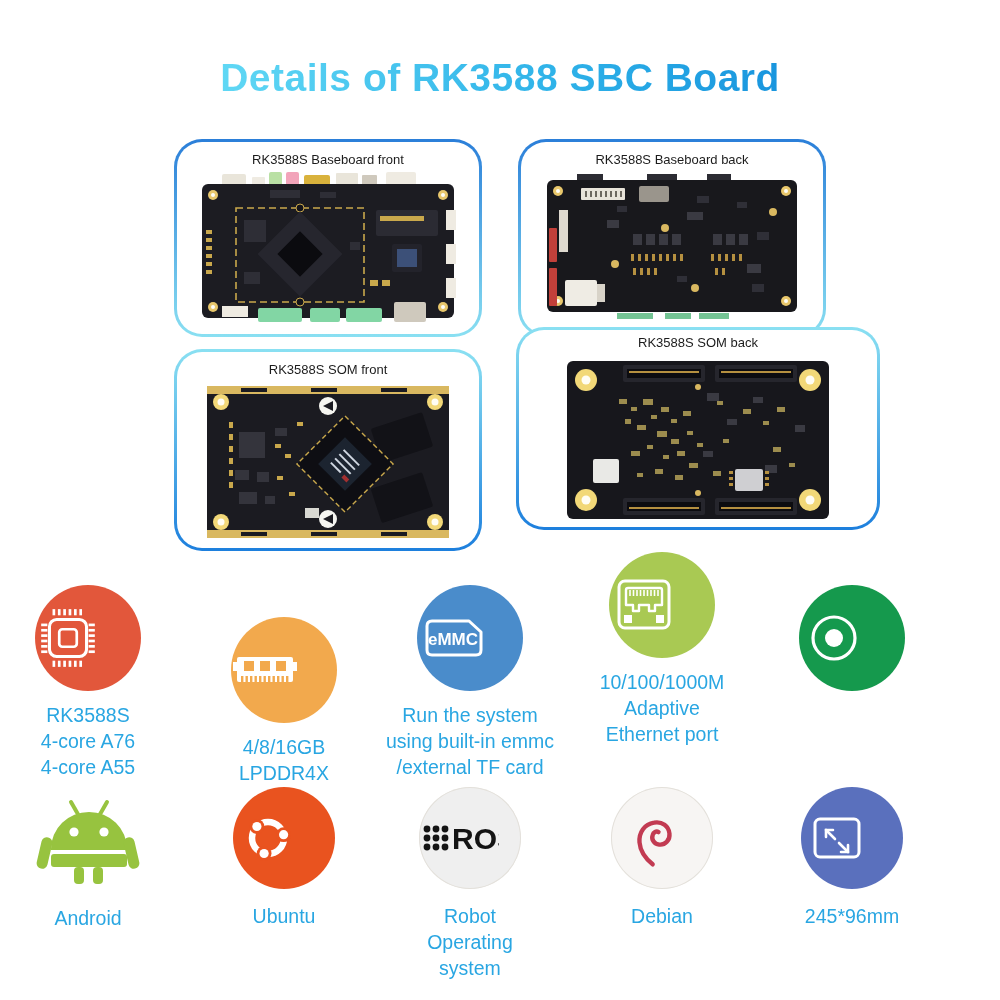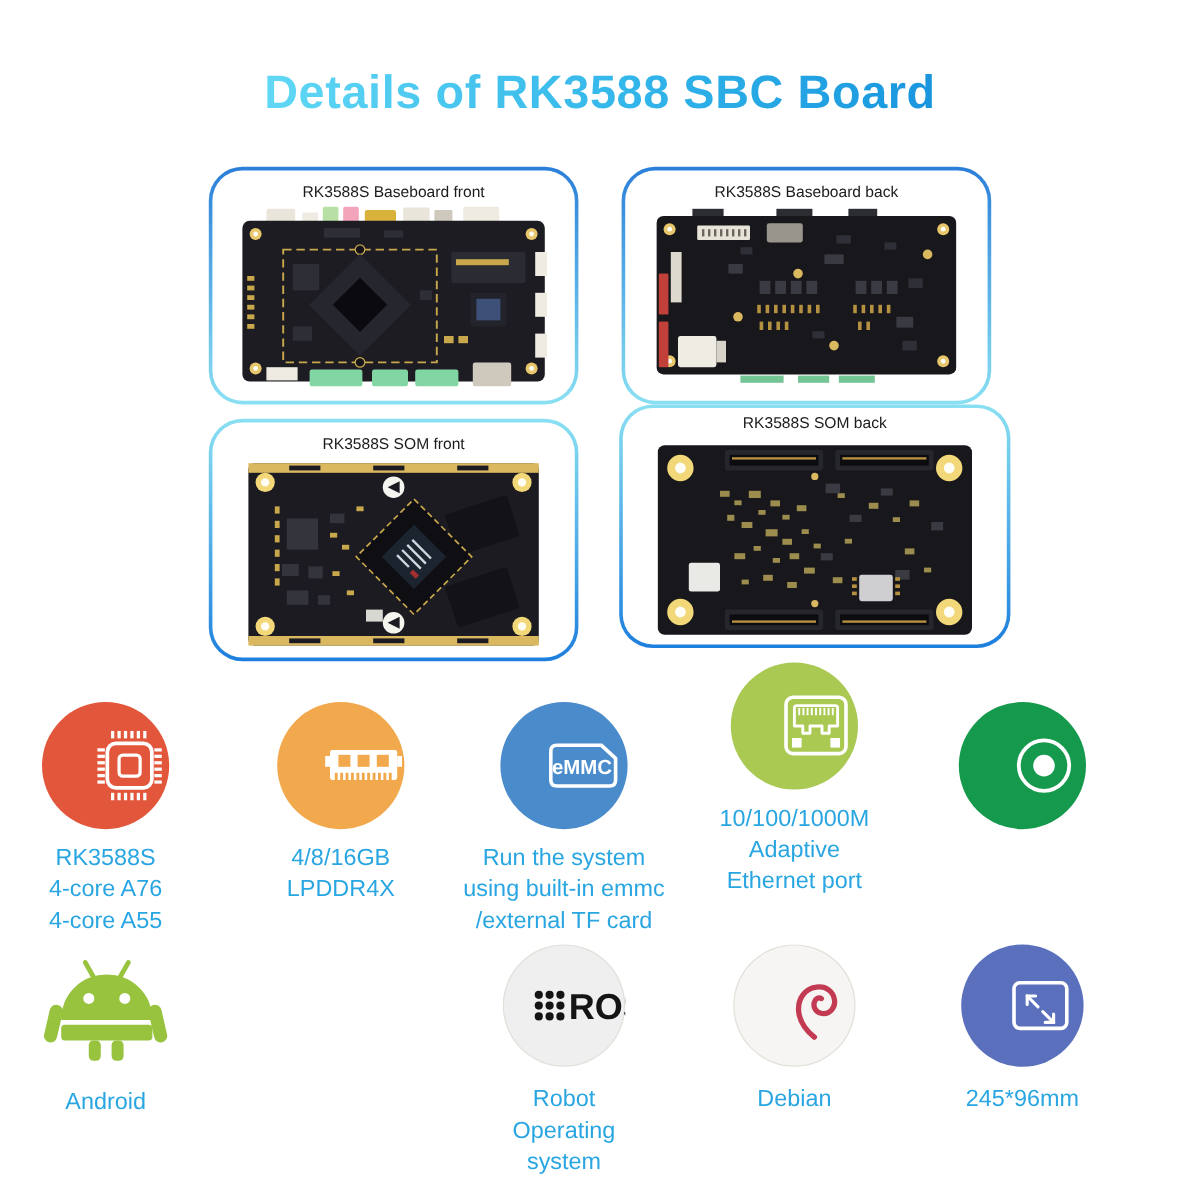--- a/index.html
+++ b/index.html
@@ -19,21 +19,21 @@
   .panel { position:absolute; padding:3px; border-radius:28px; }
   .panel.grad-down { background:linear-gradient(180deg,#2b7fd9 0%,#8ae0f2 100%); }
   .panel.grad-up   { background:linear-gradient(180deg,#8ae0f2 0%,#1d7fdd 100%); }
   .panel-inner { width:100%; height:100%; background:#fff; border-radius:25px; text-align:center; overflow:hidden; }
   .caption { margin-top:10px; font-size:13px; color:#1c1c1c; }
   .caption.tight { margin-top:5px; }
   .board { display:block; margin:5px auto 0; }
 
   
   .feat { position:absolute; width:224px; text-align:center; }
-  .circle { margin:0 auto; border-radius:50%; display:flex; align-items:center; justify-content:flex-end; }
+  .circle { margin:0 auto; border-radius:50%; display:flex; align-items:center; justify-content:flex-start; }
   .r1 .circle { width:106px; height:106px; }
   .r2 .circle { width:102px; height:102px; }
   .label { margin-top:11px; font-size:19.5px; line-height:26px; color:#29a6e2; white-space:pre-line; }
   .r2 .label { margin-top:14px; }
 
   .c-cpu  { background:#e2573b; }
   .c-ram  { background:#f2a94d; }
   .c-emmc { background:#4a8ccb; }
   .c-eth  { background:#a9c953; }
   .c-dc   { background:#15994d; }
@@ -281,21 +281,21 @@
             <rect x="80" y="72" width="6" height="4"></rect>
             <rect x="72" y="94" width="6" height="4"></rect>
           <rect x="84" y="110" width="6" height="4"></rect>
             <rect x="92" y="40" width="6" height="4"></rect>
         </g>
         <rect x="100" y="126" width="14" height="10" fill="#d8d8d2"></rect>
       </svg>
     </div>
   </div>
 
-  <div class="panel grad-up" style="left:516px; top:337px; width:326px; height:203px;">
+  <div class="panel grad-up" style="left:516px; top:327px; width:364px; height:203px;">
     <div class="panel-inner">
       <div class="caption tight">RK3588S SOM back</div>
       <svg class="board" width="262" height="170" viewBox="0 0 262 170">
         <rect x="0" y="6" width="262" height="158" rx="6" fill="#17171c"></rect>
         <g fill="#f2d878">
           <circle cx="19" cy="25" r="11"></circle>
             <circle cx="243" cy="25" r="11"></circle>
           <circle cx="19" cy="145" r="11"></circle>
             <circle cx="243" cy="145" r="11"></circle>
         </g>
@@ -405,21 +405,21 @@
         </g>
         <rect x="14" y="14" width="36" height="36" rx="7" fill="none" stroke="#fff" stroke-width="3"></rect>
         <rect x="23.5" y="23.5" width="17" height="17" rx="3" fill="none" stroke="#fff" stroke-width="2.6"></rect>
       </svg>
     </div>
     <div class="label">RK3588S
 4-core A76
 4-core A55</div>
   </div>
 
-  <div class="feat r1" style="left:172px; top:585px;">
+  <div class="feat r1" style="left:172px; top:617px;">
     <div class="circle c-ram">
       <svg width="68" height="68" viewBox="0 0 68 68">
         <rect x="6" y="21" width="56" height="25" rx="2" fill="#fff"></rect>
         <rect x="2" y="26" width="4" height="9" fill="#fff"></rect>
         <rect x="62" y="26" width="4" height="9" fill="#fff"></rect>
         <g fill="#f2a94d">
           <rect x="13" y="25" width="10" height="10"></rect>
           <rect x="29" y="25" width="10" height="10"></rect>
           <rect x="45" y="25" width="10" height="10"></rect>
           <rect x="10" y="40" width="2.4" height="6"></rect>
@@ -501,20 +501,36 @@
           <line x1="35" y1="15" x2="43" y2="29"></line>
           <line x1="71" y1="15" x2="63" y2="29"></line>
         </g>
         <circle cx="38" cy="45" r="4.6" fill="#fff"></circle>
         <circle cx="68" cy="45" r="4.6" fill="#fff"></circle>
       </svg>
     </div>
     <div class="label">Android</div>
   </div>
 
+  <div class="feat r2" style="left:172px; top:787px;">
+    <div class="circle c-ubu">
+      <svg width="70" height="70" viewBox="0 0 70 70">
+        <circle cx="35" cy="35" r="16" fill="none" stroke="#fff" stroke-width="6.5"></circle>
+        <g>
+          <circle cx="50.6" cy="31.7" r="7.4" fill="#e9531f"></circle>
+          <circle cx="23.9" cy="23.5" r="7.4" fill="#e9531f"></circle>
+          <circle cx="31.1" cy="50.5" r="7.4" fill="#e9531f"></circle>
+          <circle cx="50.6" cy="31.7" r="4.6" fill="#fff"></circle>
+          <circle cx="23.9" cy="23.5" r="4.6" fill="#fff"></circle>
+          <circle cx="31.1" cy="50.5" r="4.6" fill="#fff"></circle>
+        </g>
+      </svg>
+    </div>
+    <div class="label">Ubuntu</div>
+  </div>
 
   <div class="feat r2" style="left:358px; top:787px;">
     <div class="circle c-ros">
       <svg width="80" height="44" viewBox="0 0 80 44">
         <g fill="#141414">
           <circle cx="8" cy="13" r="3.4"></circle>
             <circle cx="17" cy="13" r="3.4"></circle>
             <circle cx="26" cy="13" r="3.4"></circle>
           <circle cx="8" cy="22" r="3.4"></circle>
             <circle cx="17" cy="22" r="3.4"></circle>

